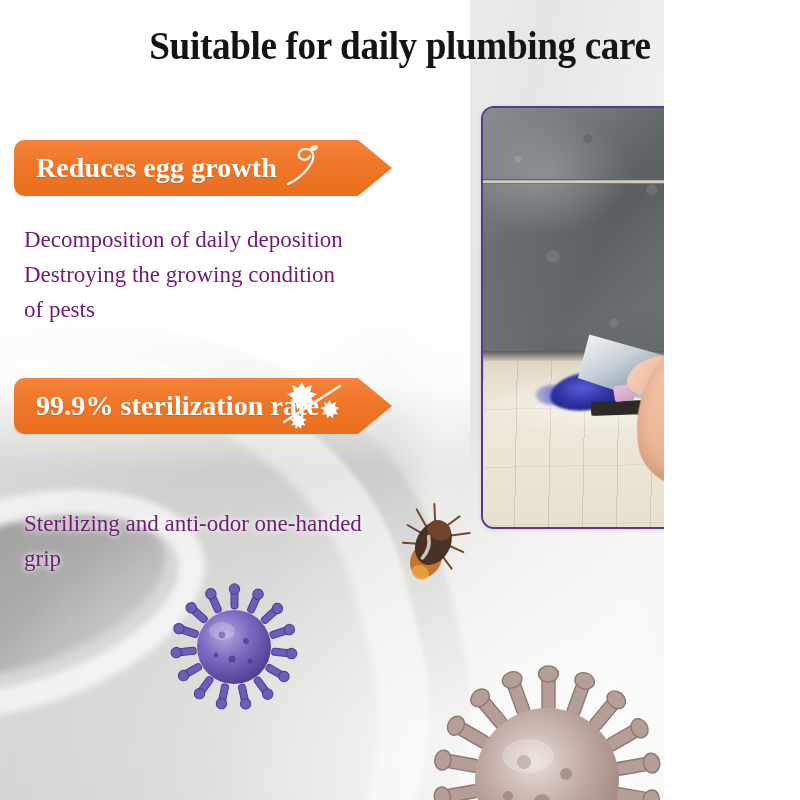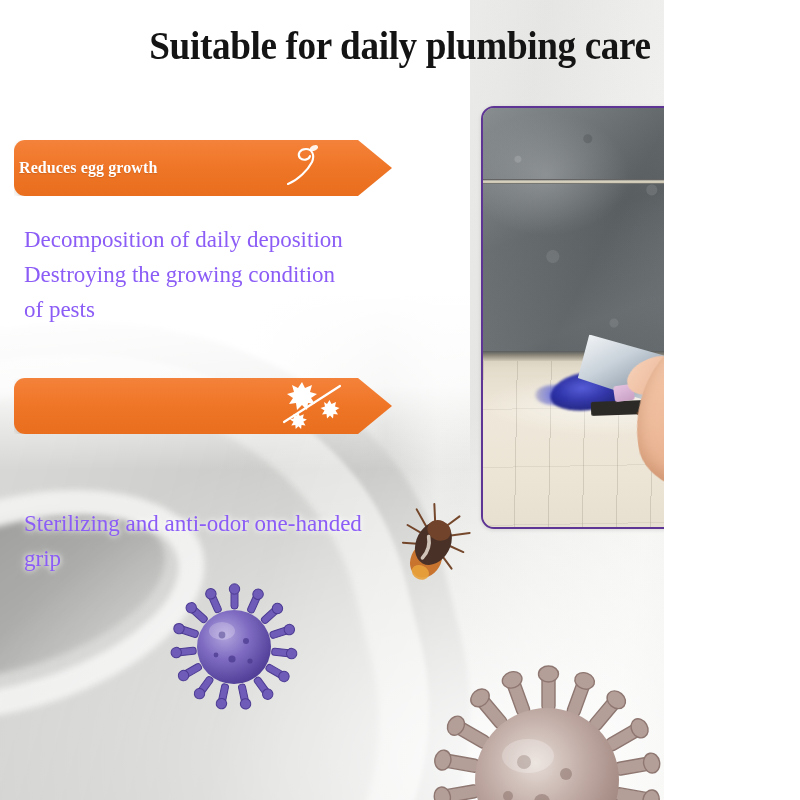--- a/index.html
+++ b/index.html
@@ -142,43 +142,43 @@
     background: linear-gradient(180deg, #f4823a 0%, #ef7526 52%, #e96f1f 100%);
     border-radius: 11px 0 0 11px;
     box-shadow: 0 2px 5px rgba(90,60,30,0.18);
     -webkit-clip-path: polygon(0 0, calc(100% - 34px) 0, 100% 50%, calc(100% - 34px) 100%, 0 100%);
     clip-path: polygon(0 0, calc(100% - 34px) 0, 100% 50%, calc(100% - 34px) 100%, 0 100%);
   }
   .banner-1 { left: 14px; top: 140px; width: 378px; }
   .banner-2 { left: 14px; top: 378px; width: 378px; }
   .banner-label {
     font-family: "Liberation Serif", serif;
-    font-size: 16px;
+    font-size: 28px;
     font-weight: bold;
-    padding-left: 5px;
+    padding-left: 22px;
     letter-spacing: 0.1px;
     white-space: nowrap;
     text-shadow: 0 1px 1px rgba(120,60,10,0.25);
   }
   .banner-art {
     position: absolute;
     right: 34px;
     top: 0;
     height: 56px;
     width: 90px;
     pointer-events: none;
   }
 
   
   .body-copy {
     position: absolute;
     font-family: "Liberation Serif", serif;
     font-size: 23px;
     line-height: 35px;
-    color: #8b5cf6;
+    color: #701a75;
   }
   .copy-1 { left: 24px; top: 222px; width: 330px; }
   .copy-2 {
     left: 24px; top: 466px; width: 340px;
     text-shadow: 0 0 5px rgba(255,255,255,0.95), 0 0 10px rgba(255,255,255,0.8);
     margin-top: 40px;
   }
 
   
   .photo-panel {
@@ -404,20 +404,21 @@
   <div class="banner banner-1">
     <span class="banner-label">Reduces egg growth</span>
     <svg class="banner-art" viewBox="0 0 90 56">
       <path d="M20 44 C30 40 40 30 44 22 C47 15 44 9 38 9 C32 9 29 14 32 18 C35 21 41 20 42 16" fill="none" stroke="#ffffff" stroke-width="2.1" stroke-linecap="round"></path>
       <ellipse cx="46" cy="8" rx="4.2" ry="2.6" fill="#ffffff" opacity="0.9" transform="rotate(-24 46 8)"></ellipse>
     </svg>
   </div>
   <div class="body-copy copy-1">Decomposition of daily deposition Destroying the growing condition of pests</div>
 
   <div class="banner banner-2">
+    <span class="banner-label">99.9% sterilization rate</span>
     <svg class="banner-art" viewBox="0 0 90 56">
       <line x1="16" y1="44" x2="72" y2="8" stroke="#ffffff" stroke-width="2.2" stroke-linecap="round"></line>
       <path d="M30 10 l4 -6 l3 6 l7 -3 l-2 7 l7 2 l-6 4 l4 6 l-7 -1 l-1 7 l-5 -5 l-5 5 l-1 -7 l-7 1 l4 -6 l-6 -4 l7 -2 l-2 -7 z" fill="#ffffff"></path>
       <path d="M59 26 l2.5 -4 l2 4 l4.5 -2 l-1 4.5 l4.5 1.5 l-4 2.5 l2.5 4 l-4.5 -0.5 l-0.5 4.5 l-3 -3 l-3 3 l-0.5 -4.5 l-4.5 0.5 l2.5 -4 l-4 -2.5 l4.5 -1.5 l-1 -4.5 z" fill="#ffffff"></path>
       <path d="M28 38 l2 -3.5 l1.8 3.5 l4 -1.8 l-0.9 4 l4 1.4 l-3.6 2.2 l2.2 3.6 l-4 -0.5 l-0.4 4 l-2.7 -2.7 l-2.7 2.7 l-0.4 -4 l-4 0.5 l2.2 -3.6 l-3.6 -2.2 l4 -1.4 l-0.9 -4 z" fill="#ffffff"></path>
     </svg>
   </div>
   <div class="body-copy copy-2">Sterilizing and anti-odor one-handed grip</div>
 
   <svg class="roach" viewBox="0 0 66 78">

